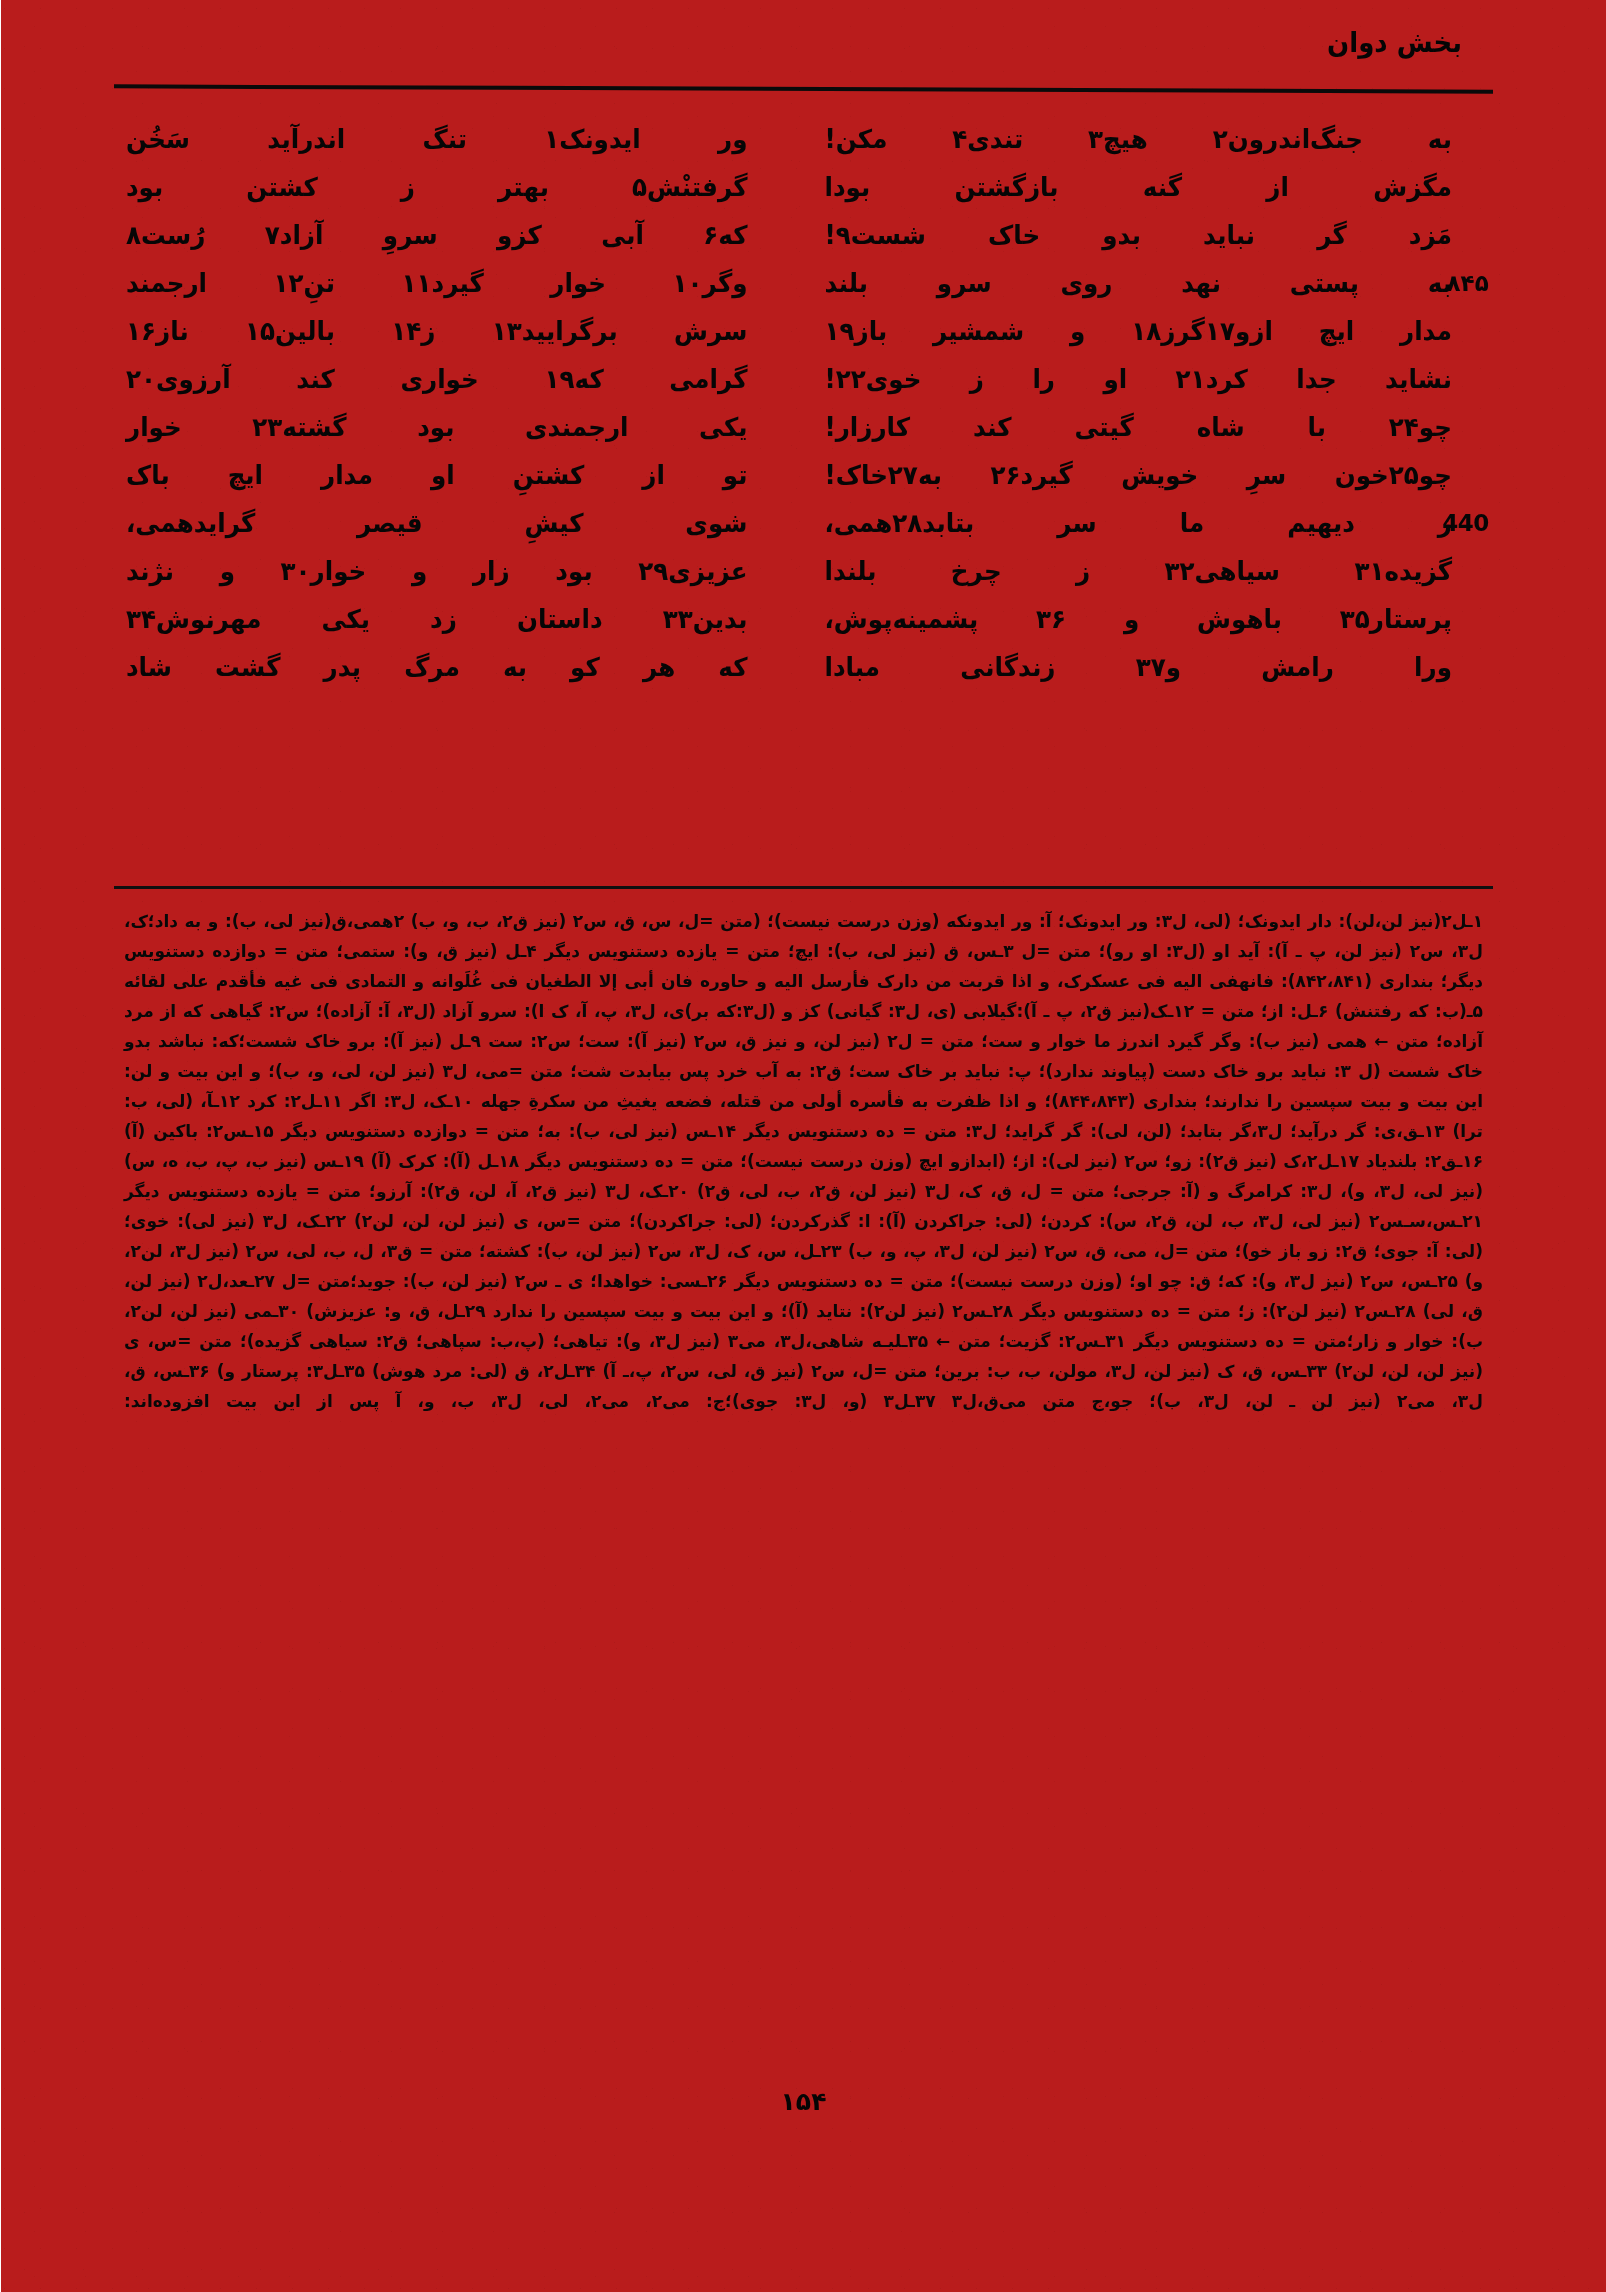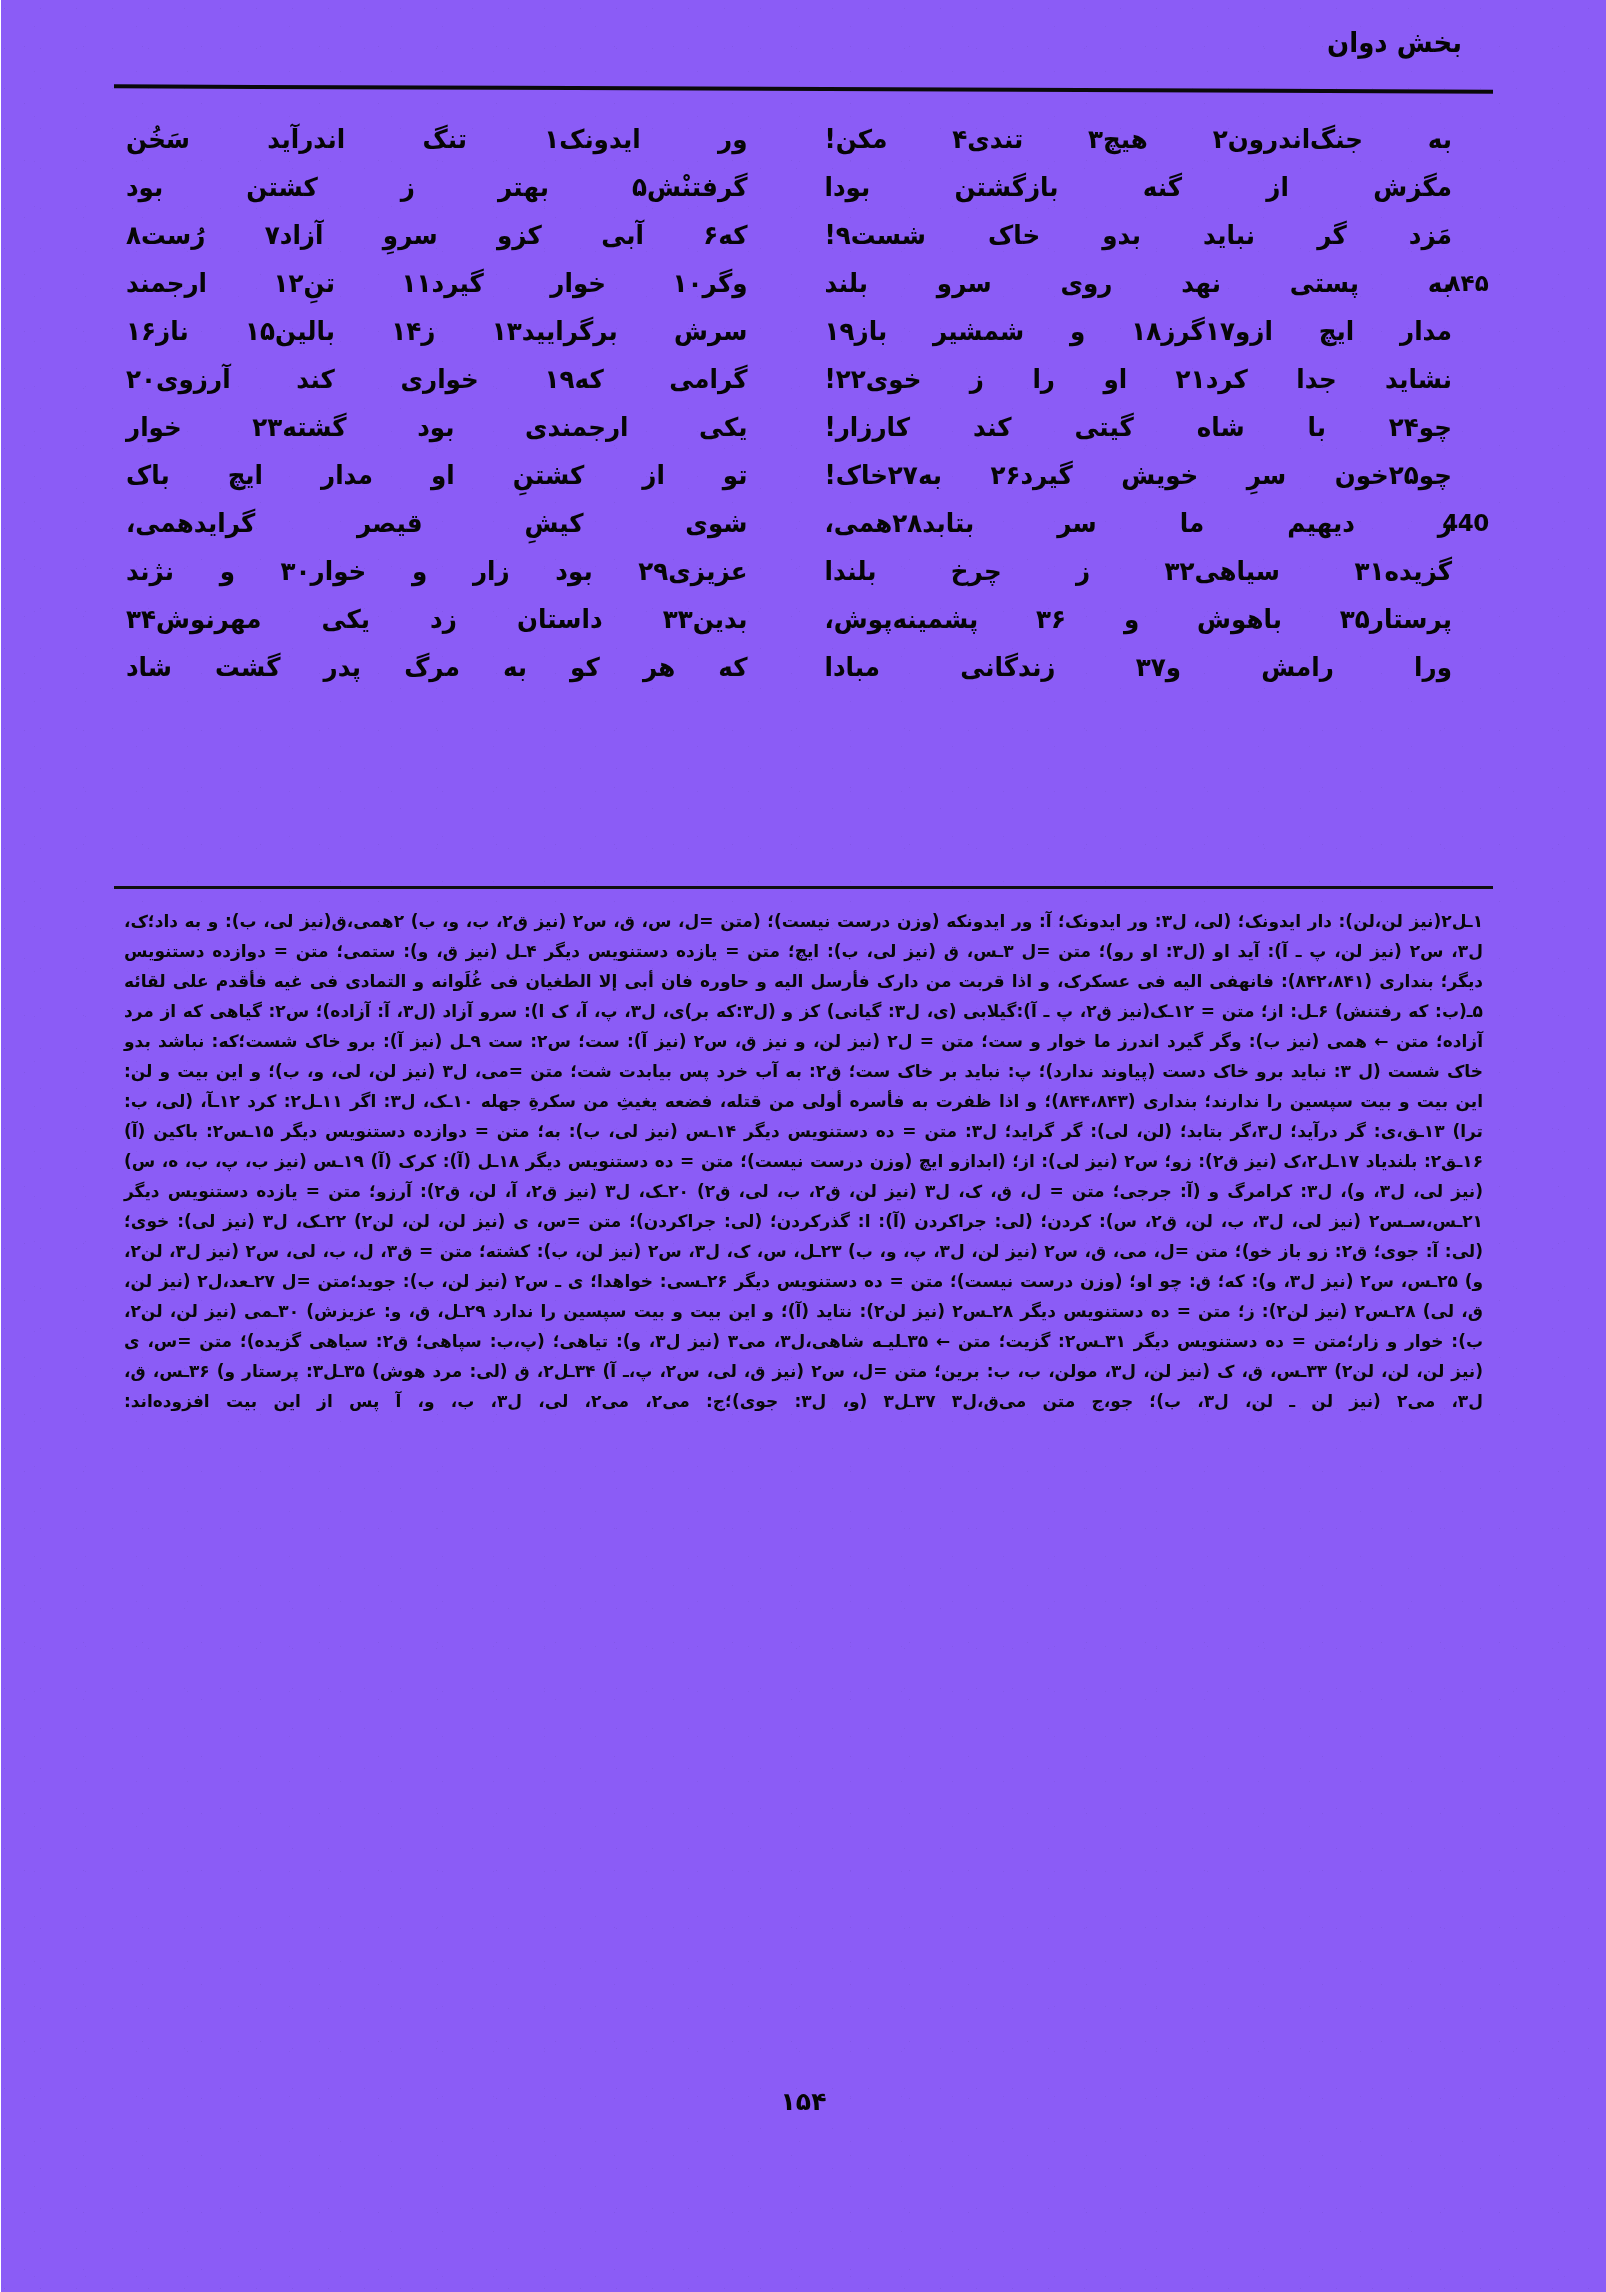--- a/index.html
+++ b/index.html
@@ -13,21 +13,21 @@
     height: 2292px;
     position: relative;
     font-family: "DejaVu Sans", sans-serif;
     color: #000000;
     overflow: hidden;
   }
 
   .page {
     position: absolute;
     inset: 0;
-    background: #8b5cf6;
+    background: #b91c1c;
     text-decoration: underline;
   }
 
   
   .header-zone {
     position: absolute;
     top: 27px;
     right: 145px;
     left: 145px;
     height: 44px;

